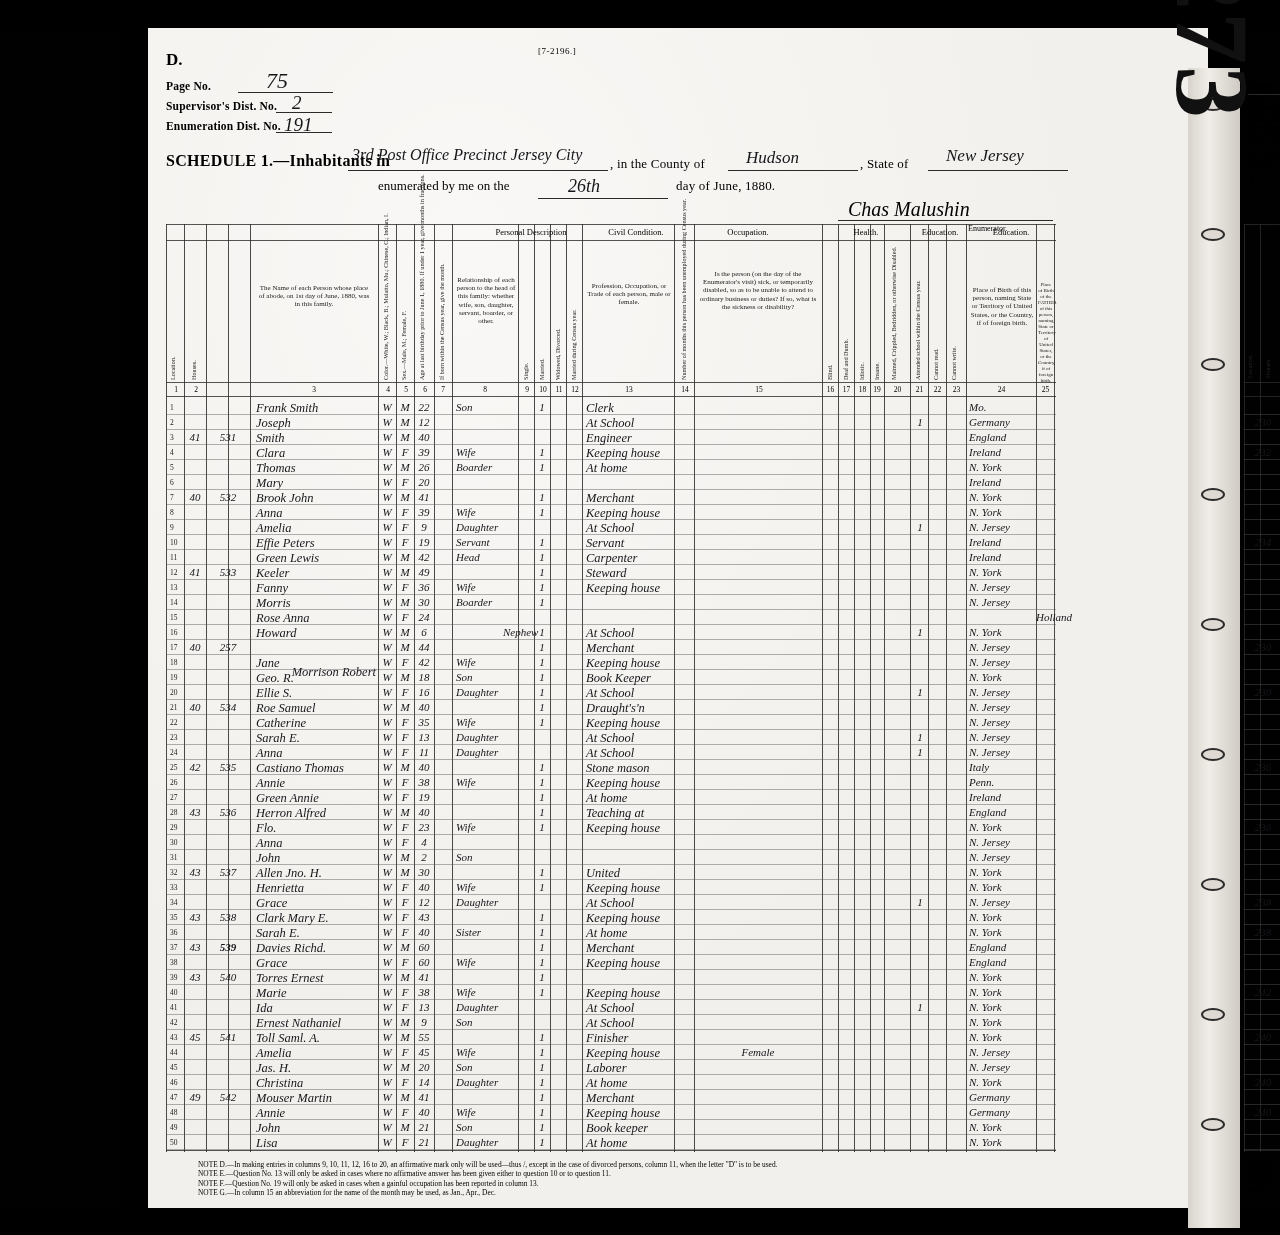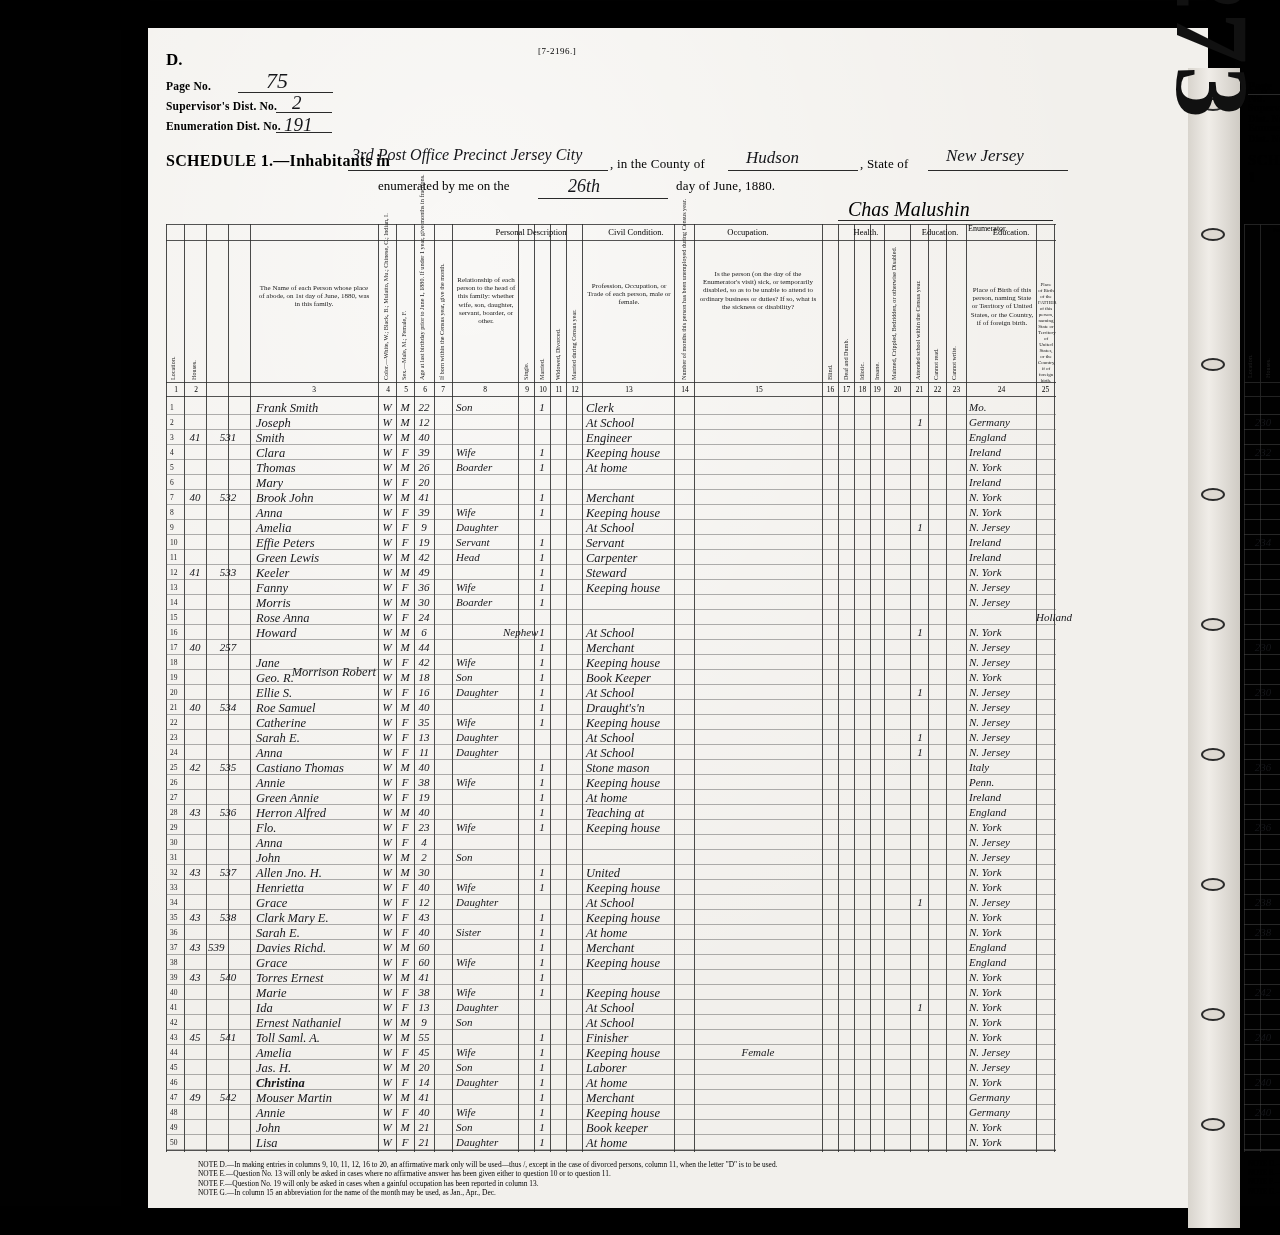--- a/index.html
+++ b/index.html
@@ -758,21 +758,21 @@
           <div class="cell s" style="left: 290px; top: 702px; width: 60px; text-align: left;">Sister</div>
           <div class="cell s" style="left: 369px; top: 702px; width: 14px; text-align: center;">1</div>
           <div class="cell " style="left: 420px; top: 702px; width: 86px; text-align: left;">At home</div>
           <div class="cell s" style="left: 530px; top: 702px; width: 124px; text-align: center;"></div>
           <div class="cell s" style="left: 746px; top: 702px; width: 16px; text-align: center;"></div>
           <div class="cell s" style="left: 803px; top: 702px; width: 66px; text-align: left;">N. York</div>
           <div class="cell s" style="left: 872px; top: 702px; width: 16px; text-align: center;"></div>
           <div class="rowline" style="top: 730px;"></div>
           <div class="rn" style="left: 4px; top: 719px;">37</div>
           <div class="cell s" style="left: 20px; top: 717px; width: 18px; text-align: center;">43</div>
-          <div class="cell s" style="left: 42px; top: 717px; width: 40px; text-align: left;">539</div>
+          <div class="cell s" style="left: 42px; top: 717px; width: 40px; text-align: center; font-weight: bold;">539</div>
           <div class="cell " style="left: 90px; top: 717px; width: 120px; text-align: left;">Davies Richd.</div>
           <div class="cell s" style="left: 213px; top: 717px; width: 16px; text-align: center;">W</div>
           <div class="cell s" style="left: 231px; top: 717px; width: 16px; text-align: center;">M</div>
           <div class="cell s" style="left: 249px; top: 717px; width: 18px; text-align: center;">60</div>
           <div class="cell s" style="left: 290px; top: 717px; width: 60px; text-align: left;"></div>
           <div class="cell s" style="left: 369px; top: 717px; width: 14px; text-align: center;">1</div>
           <div class="cell " style="left: 420px; top: 717px; width: 86px; text-align: left;">Merchant</div>
           <div class="cell s" style="left: 530px; top: 717px; width: 124px; text-align: center;"></div>
           <div class="cell s" style="left: 746px; top: 717px; width: 16px; text-align: center;"></div>
           <div class="cell s" style="left: 803px; top: 717px; width: 66px; text-align: left;">England</div>
@@ -894,21 +894,21 @@
           <div class="cell s" style="left: 369px; top: 837px; width: 14px; text-align: center;">1</div>
           <div class="cell " style="left: 420px; top: 837px; width: 86px; text-align: left;">Laborer</div>
           <div class="cell s" style="left: 530px; top: 837px; width: 124px; text-align: center;"></div>
           <div class="cell s" style="left: 746px; top: 837px; width: 16px; text-align: center;"></div>
           <div class="cell s" style="left: 803px; top: 837px; width: 66px; text-align: left;">N. Jersey</div>
           <div class="cell s" style="left: 872px; top: 837px; width: 16px; text-align: center;"></div>
           <div class="rowline" style="top: 865px;"></div>
           <div class="rn" style="left: 4px; top: 854px;">46</div>
           <div class="cell s" style="left: 20px; top: 852px; width: 18px; text-align: center;"></div>
           <div class="cell s" style="left: 42px; top: 852px; width: 40px; text-align: center;"></div>
-          <div class="cell " style="left: 90px; top: 852px; width: 120px; text-align: left; font-weight: bold;">Christina</div>
+          <div class="cell " style="left: 90px; top: 852px; width: 120px; text-align: left;">Christina</div>
           <div class="cell s" style="left: 213px; top: 852px; width: 16px; text-align: center;">W</div>
           <div class="cell s" style="left: 231px; top: 852px; width: 16px; text-align: center;">F</div>
           <div class="cell s" style="left: 249px; top: 852px; width: 18px; text-align: center;">14</div>
           <div class="cell s" style="left: 290px; top: 852px; width: 60px; text-align: left;">Daughter</div>
           <div class="cell s" style="left: 369px; top: 852px; width: 14px; text-align: center;">1</div>
           <div class="cell " style="left: 420px; top: 852px; width: 86px; text-align: left;">At home</div>
           <div class="cell s" style="left: 530px; top: 852px; width: 124px; text-align: center;"></div>
           <div class="cell s" style="left: 746px; top: 852px; width: 16px; text-align: center;"></div>
           <div class="cell s" style="left: 803px; top: 852px; width: 66px; text-align: left;">N. York</div>
           <div class="cell s" style="left: 872px; top: 852px; width: 16px; text-align: center;"></div>

